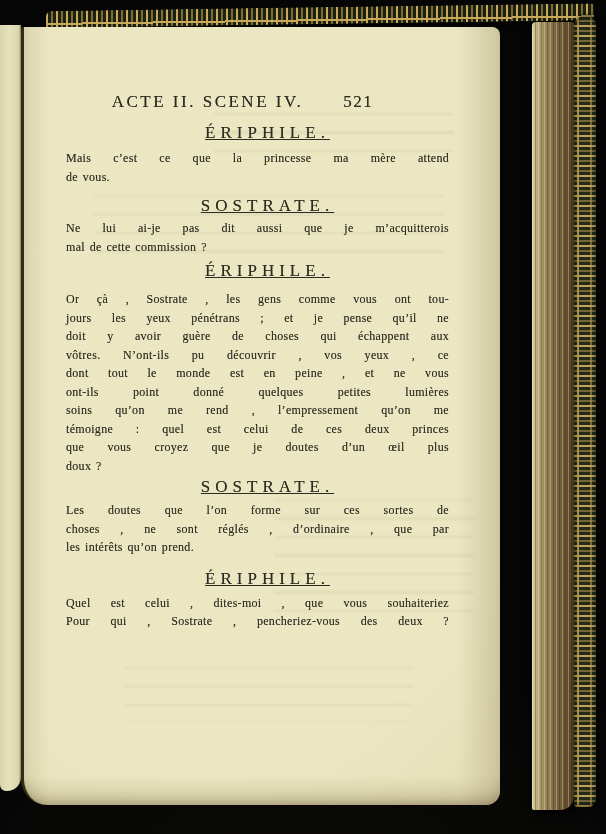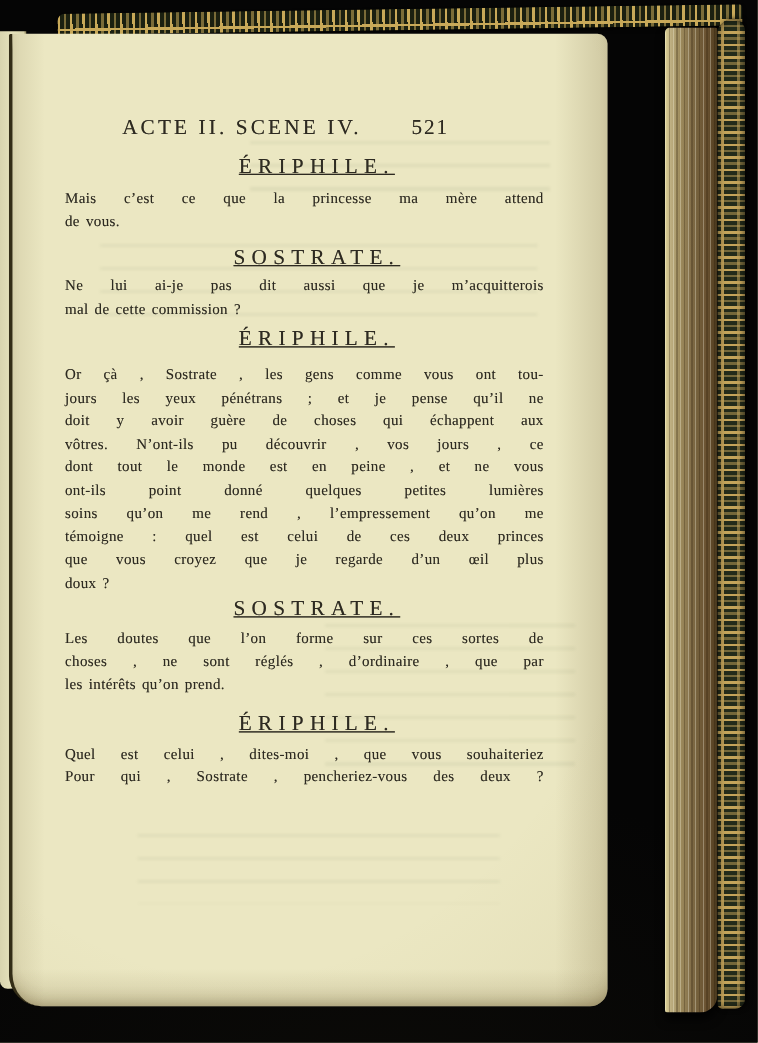--- a/index.html
+++ b/index.html
@@ -17,21 +17,21 @@
      transform:rotate(-0.8deg);transform-origin:left center;
      border-radius:6px 3px 2px 2px;
      box-shadow:0 2px 3px rgba(0,0,0,.6);}
 
   
   .facing-edge{position:absolute;left:0;top:25px;width:21px;height:766px;
      background:linear-gradient(90deg,#d8d4ae 0%,#e6e2bc 45%,#d9d4ab 90%,#8a7f55 100%);
      border-radius:0 0 14px 6px;}
 
   
-  .page{position:absolute;left:7px;top:27px;width:479px;height:778px;
+  .page{position:absolute;left:21px;top:27px;width:479px;height:778px;
      box-sizing:border-box;border-left:3px solid #332d17;
      padding:64px 51px 0 42px;
      background:
        radial-gradient(130% 110% at 38% 36%, rgba(255,255,255,0) 55%, rgba(126,104,44,.14) 100%),
        linear-gradient(90deg, rgba(96,78,34,.12) 0px, rgba(96,78,34,0) 26px),
        linear-gradient(270deg, rgba(96,78,34,.20) 0px, rgba(96,78,34,0) 42px),
        linear-gradient(0deg, rgba(96,78,34,.18) 0px, rgba(96,78,34,0) 30px),
        #ebe7c2;
      border-radius:2px 8px 14px 26px;
      box-shadow:inset 0 -10px 14px -10px rgba(70,54,16,.45);
@@ -107,26 +107,26 @@
         <section class="block">
           <div class="speaker">SOSTRATE.</div>
           <div class="line">Ne lui ai-je pas dit aussi que je m’acquitterois</div>
           <div class="line last">mal de cette commission ?</div>
         </section>
         <section class="block">
           <div class="speaker">ÉRIPHILE.</div>
           <div class="line">Or çà , Sostrate , les gens comme vous ont tou-</div>
           <div class="line">jours les yeux pénétrans ; et je pense qu’il ne</div>
           <div class="line">doit y avoir guère de choses qui échappent aux</div>
-          <div class="line">vôtres. N’ont-ils pu découvrir , vos jours , ce</div>
+          <div class="line">vôtres. N’ont-ils pu découvrir , vos yeux , ce</div>
           <div class="line">dont tout le monde est en peine , et ne vous</div>
           <div class="line">ont-ils point donné quelques petites lumières</div>
           <div class="line">soins qu’on me rend , l’empressement qu’on me</div>
           <div class="line">témoigne : quel est celui de ces deux princes</div>
-          <div class="line">que vous croyez que je regarde d’un œil plus</div>
+          <div class="line">que vous croyez que je doutes d’un œil plus</div>
           <div class="line last">doux ?</div>
         </section>
         <section class="block">
           <div class="speaker">SOSTRATE.</div>
           <div class="line">Les doutes que l’on forme sur ces sortes de</div>
           <div class="line">choses , ne sont réglés , d’ordinaire , que par</div>
           <div class="line last">les intérêts qu’on prend.</div>
         </section>
         <section class="block">
           <div class="speaker">ÉRIPHILE.</div>

